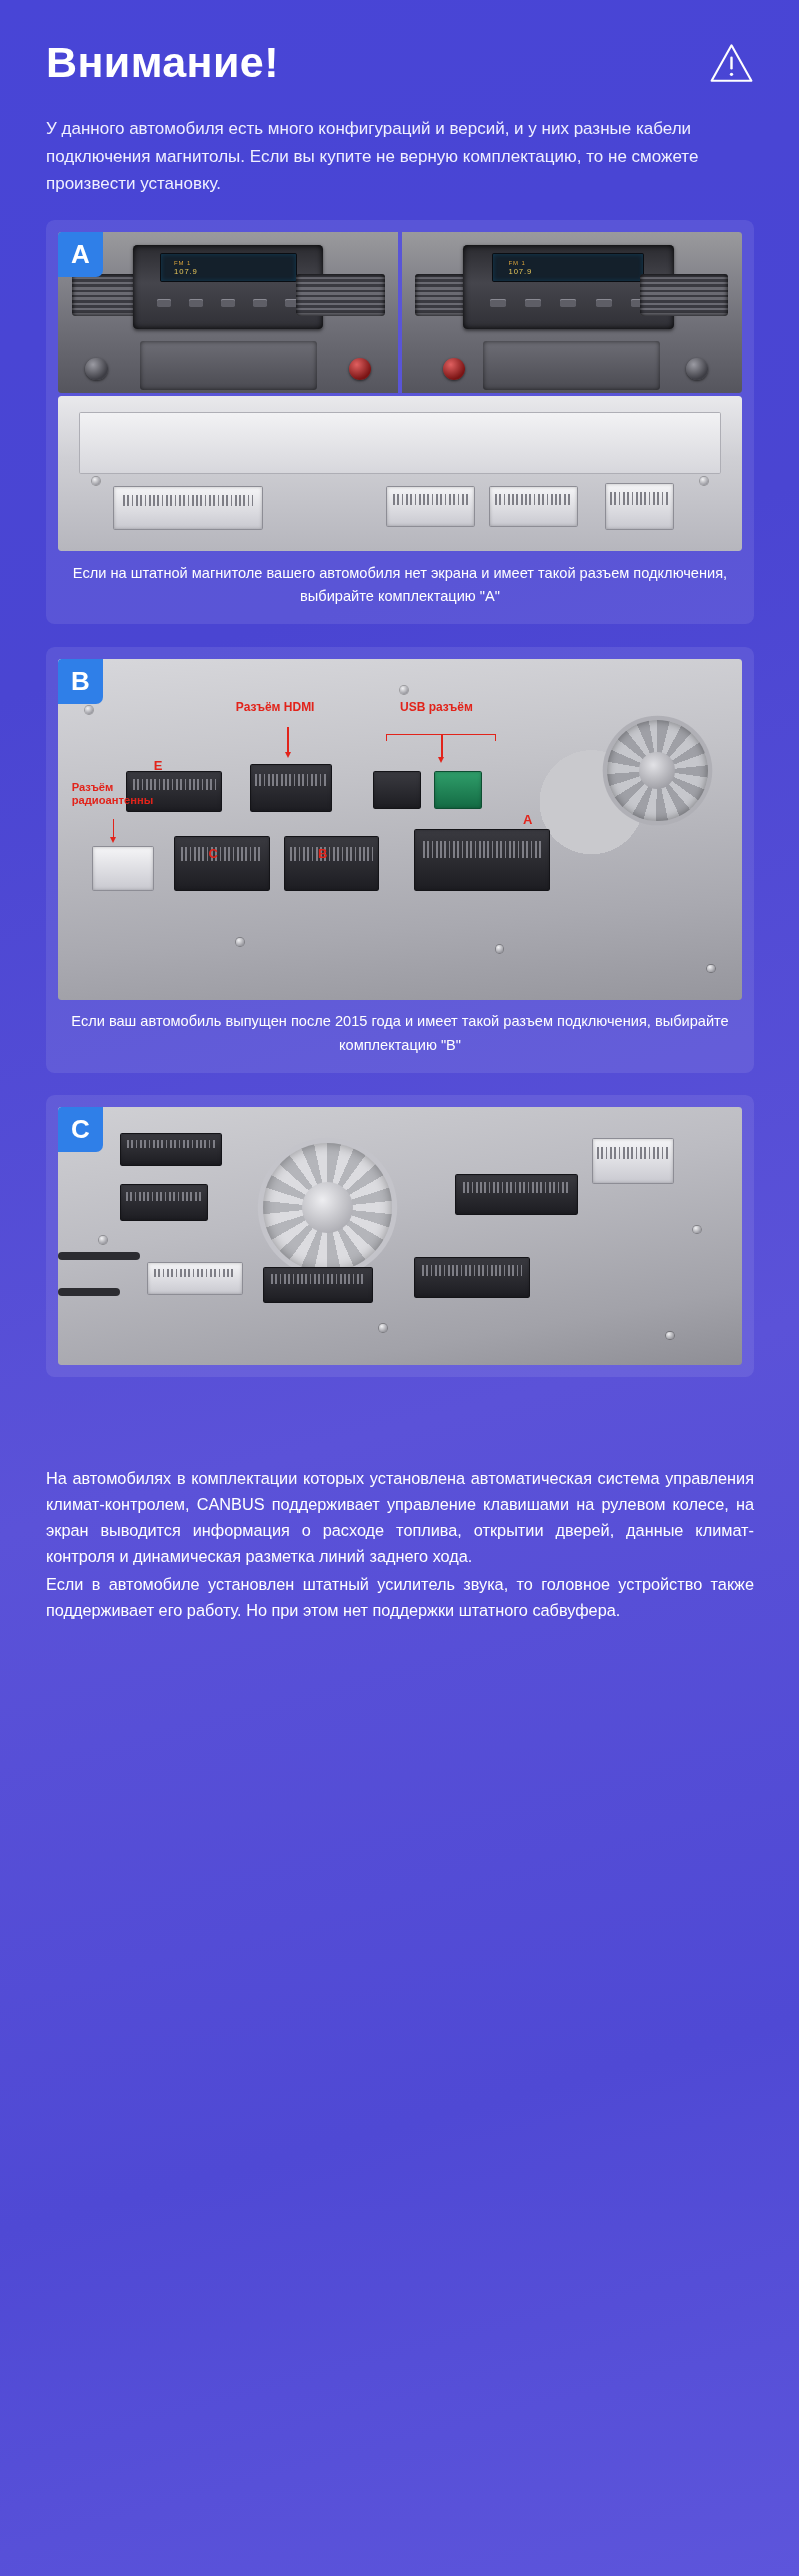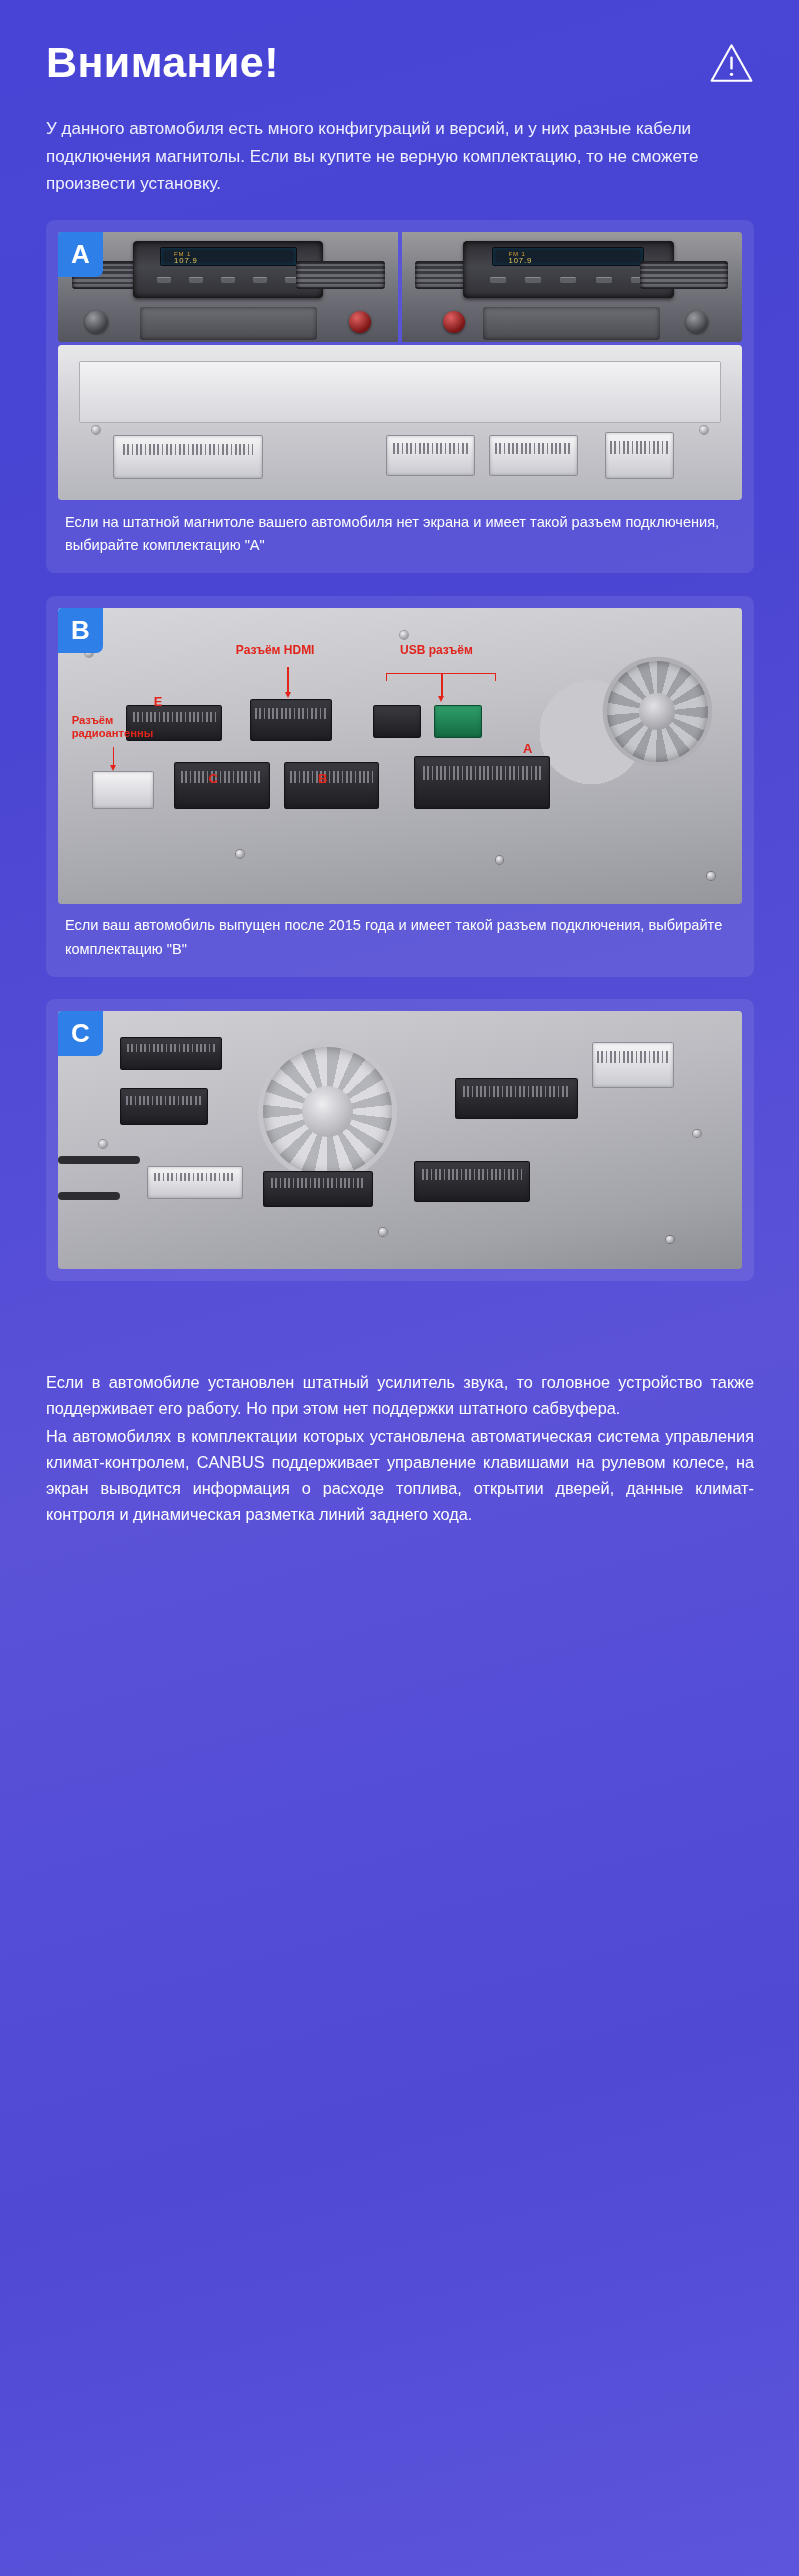--- a/index.html
+++ b/index.html
@@ -70,31 +70,31 @@
     font-weight: bold;
     display: flex;
     align-items: center;
     justify-content: center;
     border-radius: 3.4px 0 6.9px 0;
     z-index: 12;
   }
   .caption {
     font-size: 14.6px;
     line-height: 1.62;
-    text-align: left;
+    text-align: center;
     color: #ffffff;
     padding: 10.3px 6.9px 3.4px 6.9px;
   }
 
   
   .dual {
     display: flex;
     gap: 3.4px;
   }
-  .dual .half { flex: 1; position: relative; height: 110px; overflow: hidden; }
+  .dual .half { flex: 1; position: relative; height: 161px; overflow: hidden; }
 
   .dash {
     position: relative;
     height: 100%;
     background:
       linear-gradient(180deg, #9a9a9d 0%, #83838a 30%, #6e6e76 60%, #55555d 100%);
   }
   .dash:before {
     
     content: "";
@@ -194,21 +194,21 @@
   }
   .conn .pins {
     position: absolute; left: 6%; top: 18%;
     width: 88%; height: 28%;
     background: repeating-linear-gradient(90deg, #7e7e86 0 1.7px, transparent 1.7px 4.3px);
   }
 
   
   .photo-b {
     position: relative;
-    height: 296px;
+    height: 341px;
     background:
       radial-gradient(circle at 78% 42%, #c9c9cd 0 52px, transparent 52px),
       linear-gradient(175deg, #d7d7db 0%, #c3c3c8 35%, #a9a9b0 75%, #96969d 100%);
     overflow: hidden;
   }
   .fan {
     position: absolute;
     right: 5%; top: 18%;
     width: 101px; height: 101px;
     border-radius: 50%;
@@ -475,16 +475,16 @@
         <div class="screw" style="left:6%;top:50%"></div>
         <div class="screw" style="left:47%;top:84%"></div>
         <div class="screw" style="right:6%;top:46%"></div>
         <div class="screw" style="right:10%;bottom:10%"></div>
       </div>
     </div>
   </div>
 </div>
 
 <div class="footer">
+  <p>На автомобилях в комплектации которых установлена автоматическая система управления климат-контролем, CANBUS поддерживает управление клавишами на рулевом колесе, на экран выводится информация о расходе топлива, открытии дверей, данные климат-контроля и динамическая разметка линий заднего хода.</p>
   <p>Если в автомобиле установлен штатный усилитель звука, то головное устройство также поддерживает его работу. Но при этом нет поддержки штатного сабвуфера.</p>
-  <p>На автомобилях в комплектации которых установлена автоматическая система управления климат-контролем, CANBUS поддерживает управление клавишами на рулевом колесе, на экран выводится информация о расходе топлива, открытии дверей, данные климат-контроля и динамическая разметка линий заднего хода.</p>
 </div>
 
 
 </body></html>

